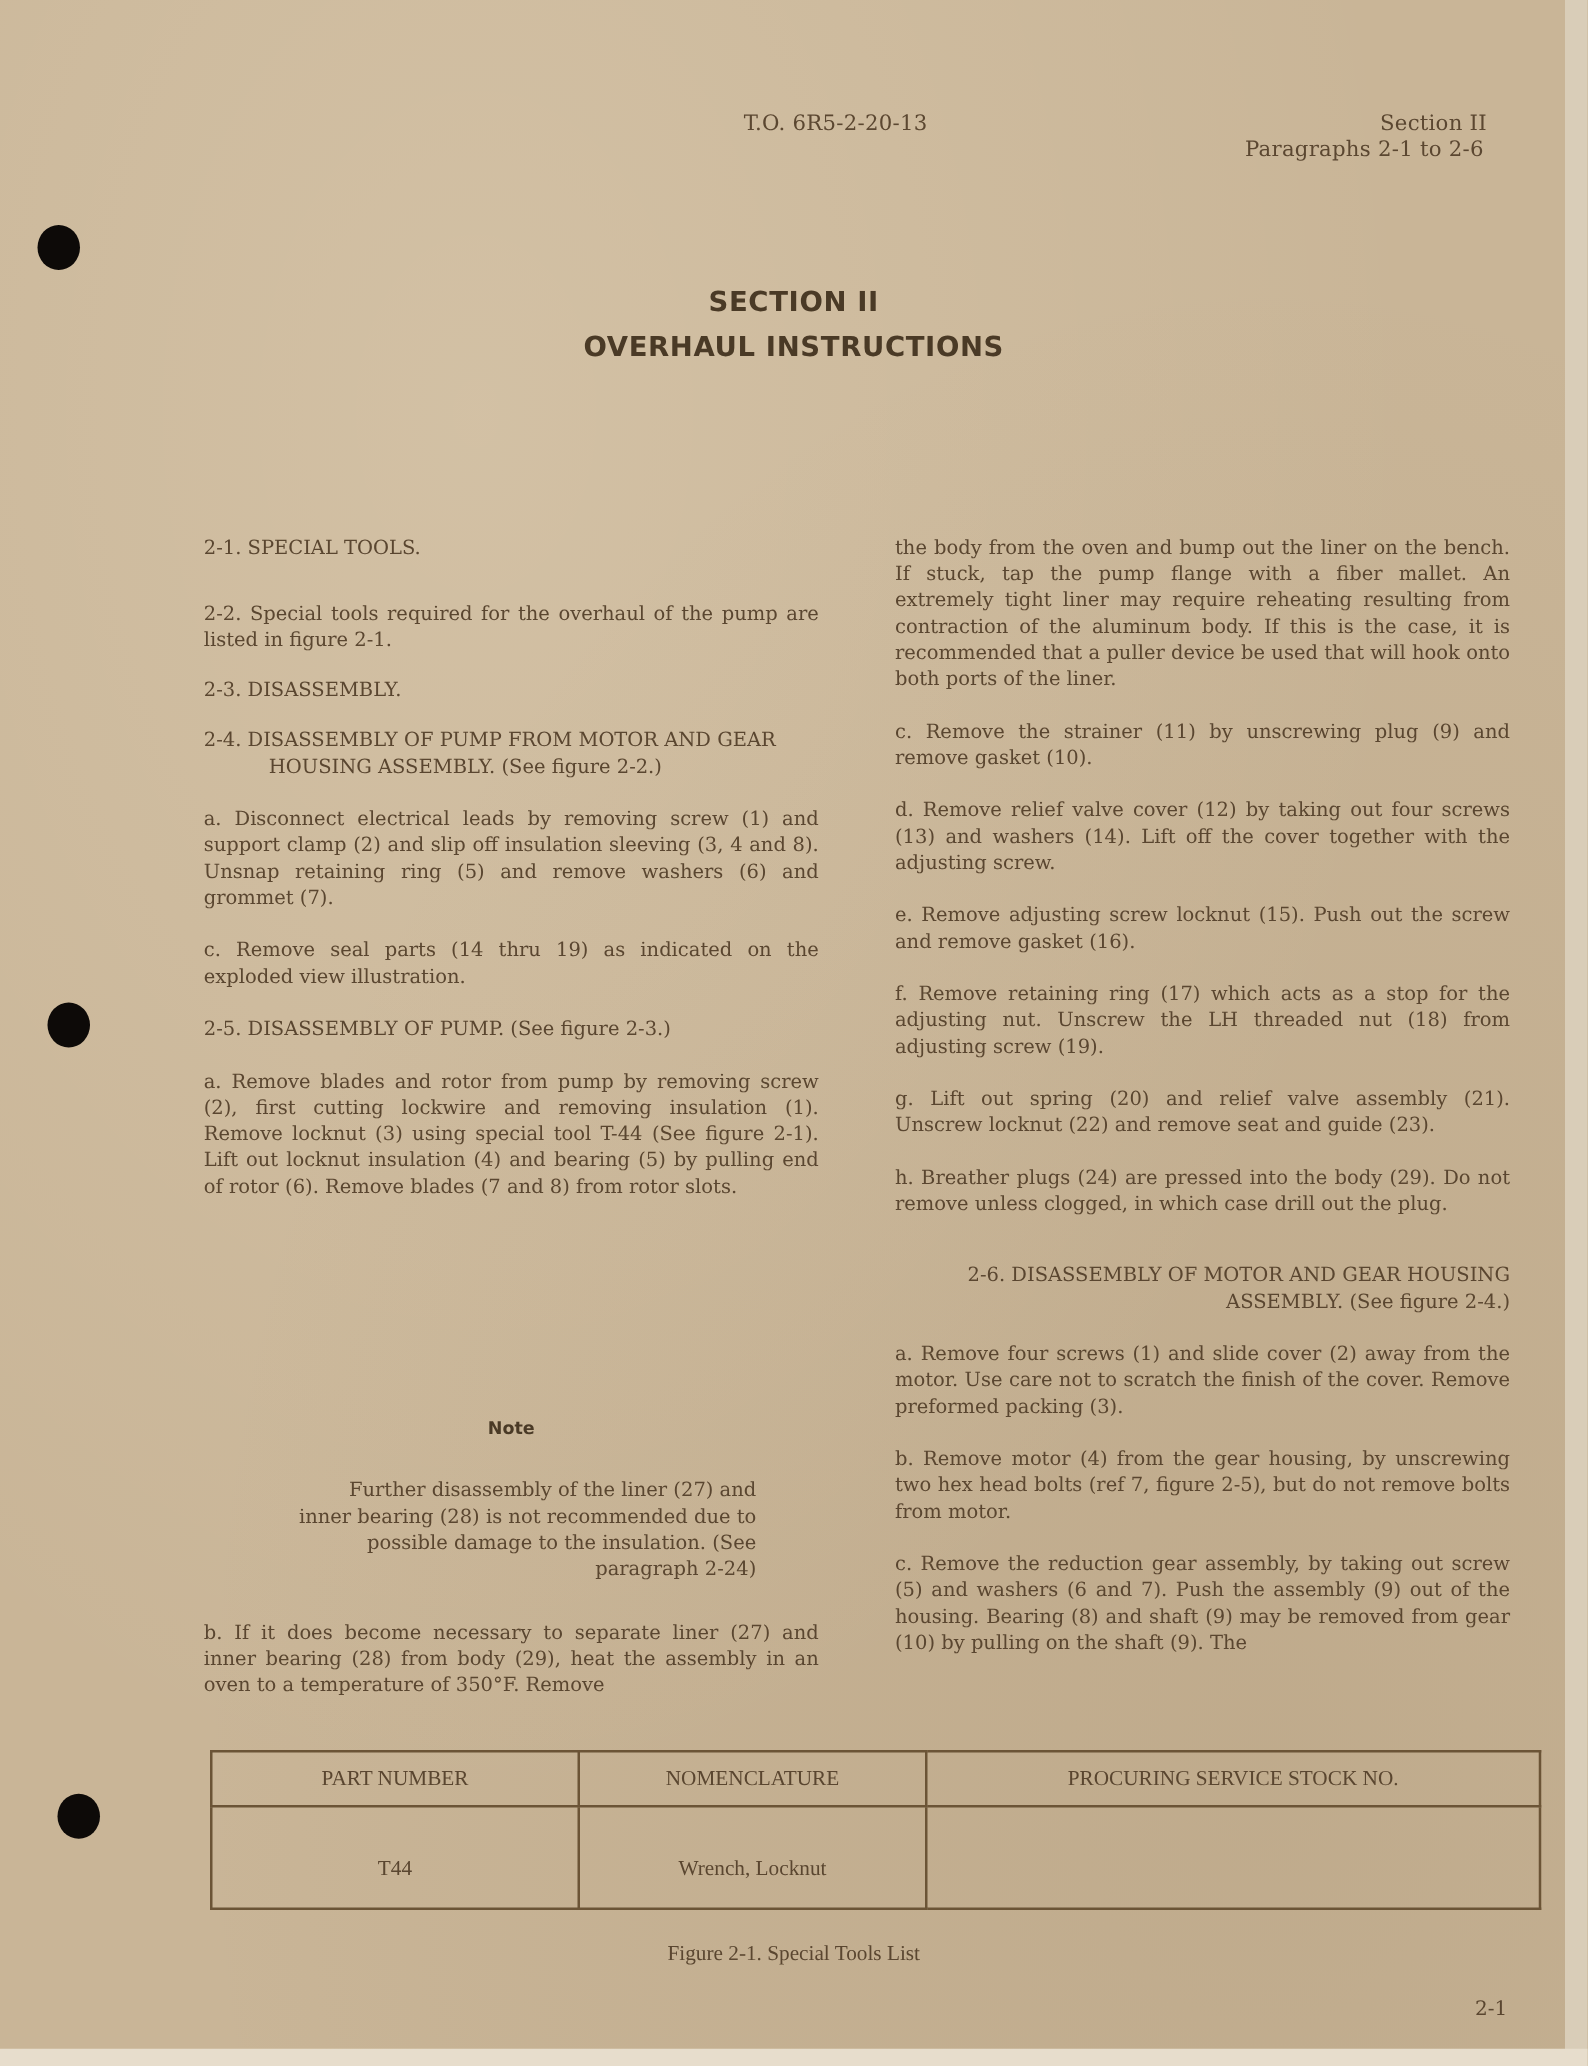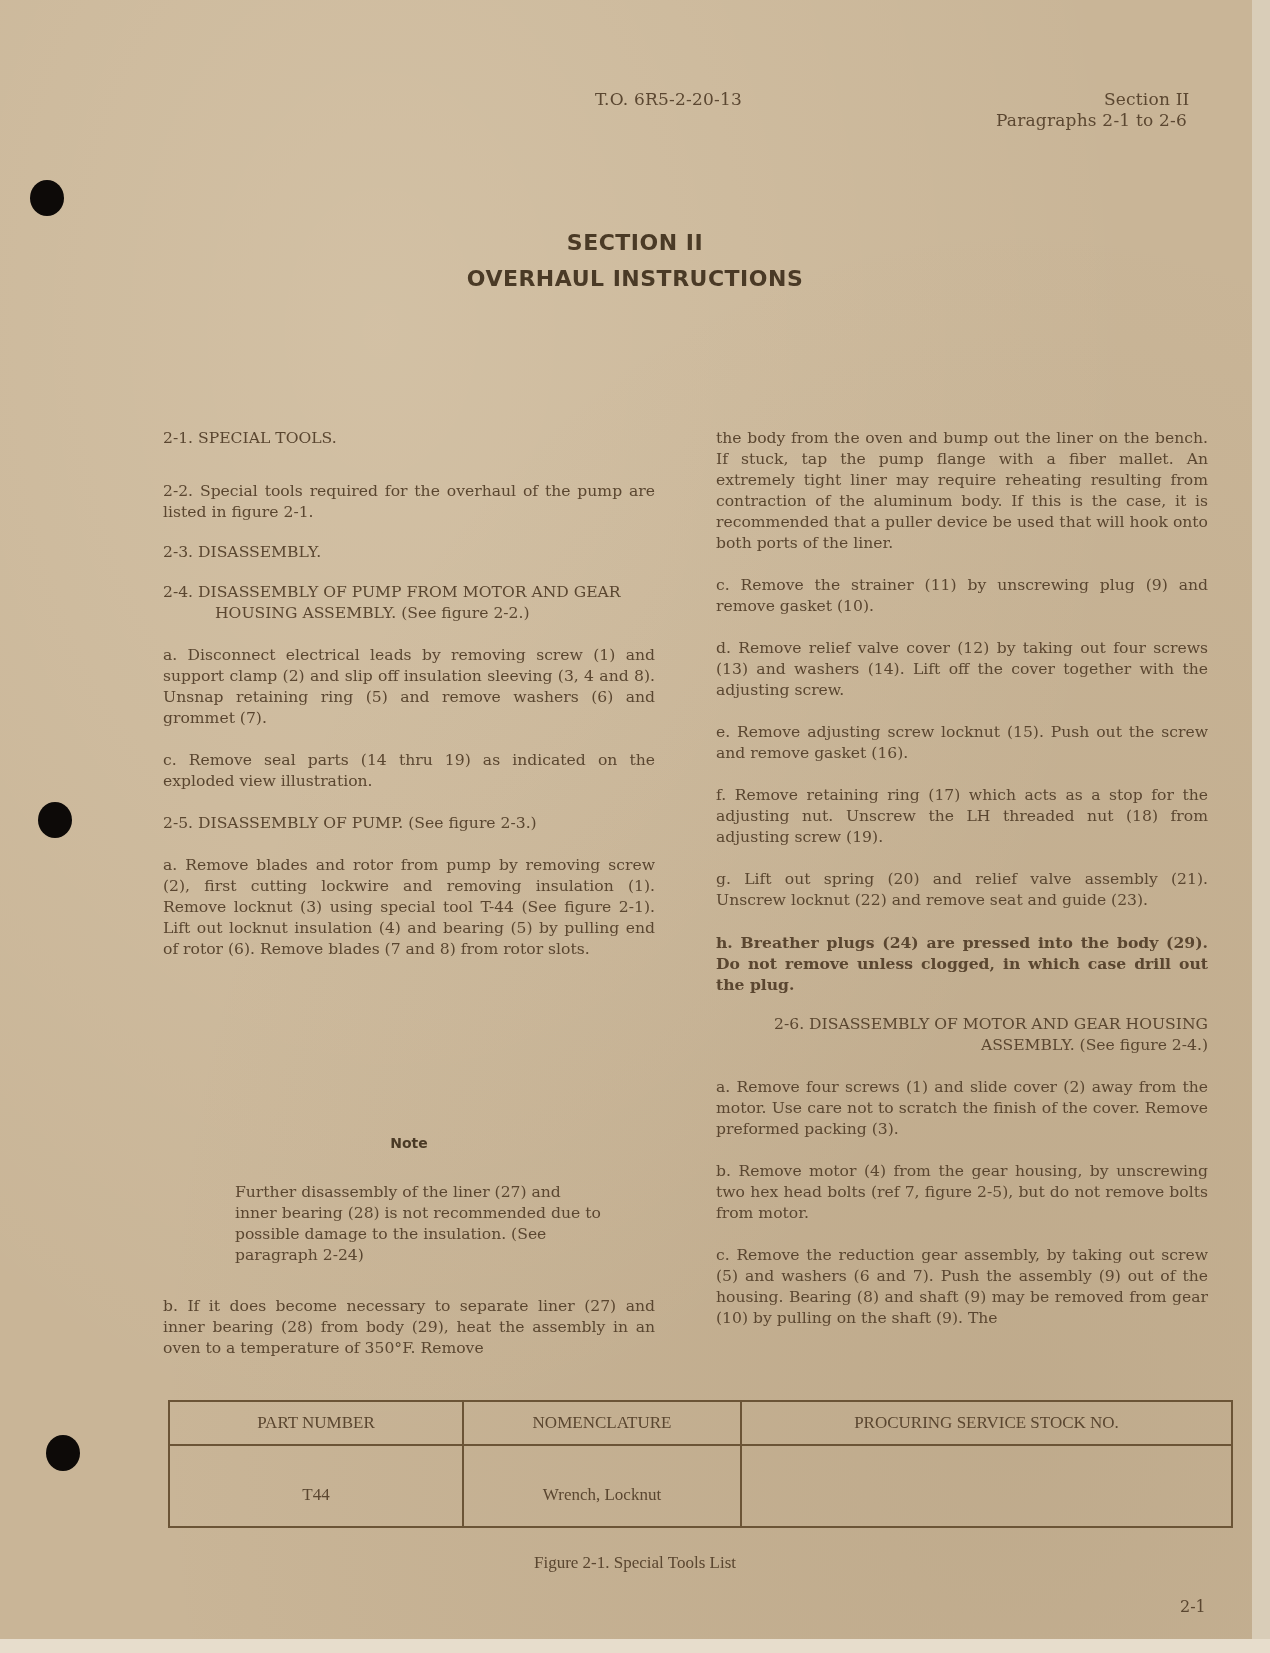--- a/index.html
+++ b/index.html
@@ -57,33 +57,33 @@
   <p class="p" style="margin-bottom:19px;">2-3.  DISASSEMBLY.</p>
   <p class="p hang" style="margin-bottom:21px; text-align:left;">2-4.  DISASSEMBLY OF PUMP FROM MOTOR AND GEAR HOUSING ASSEMBLY.  (See figure 2-2.)</p>
   <p class="p" style="margin-bottom:21px;">a.  Disconnect electrical leads by removing screw (1) and support clamp (2) and slip off insulation sleeving (3, 4 and 8).  Unsnap retaining ring (5) and remove washers (6) and grommet (7).</p>
   <p class="p" style="margin-bottom:21px;">c.  Remove seal parts (14 thru 19) as indicated on the exploded view illustration.</p>
   <p class="p" style="margin-bottom:21px;">2-5.  DISASSEMBLY OF PUMP.  (See figure 2-3.)</p>
   <p class="p">a.  Remove blades and rotor from pump by removing screw (2), first cutting lockwire and removing insulation (1).  Remove locknut (3) using special tool T-44 (See figure 2-1).  Lift out locknut insulation (4) and bearing (5) by pulling end of rotor (6). Remove blades (7 and 8) from rotor slots.</p>
 </div>
 
 <div class="col" style="left:163px; top:1133px; width:492px;">
   <p class="p note-title">Note</p>
-  <p class="p" style="margin:28px 50px 0 72px; text-align:left;">Further disassembly of the liner (27) and inner bearing (28) is not recommended due to possible damage to the insulation.  (See paragraph 2-24)</p>
+  <p class="p" style="margin:28px 50px 0 72px; text-align:right;">Further disassembly of the liner (27) and inner bearing (28) is not recommended due to possible damage to the insulation.  (See paragraph 2-24)</p>
 </div>
 
 <div class="col" style="left:163px; top:1296px; width:492px;">b.  If it does become necessary to separate liner (27) and inner bearing (28) from body (29), heat the assembly in an oven to a temperature of 350°F. Remove</div>
 
 <div class="col" style="left:716px; top:428px; width:492px;">
   <p class="p" style="margin-bottom:21px;">the body from the oven and bump out the liner on the bench. If stuck, tap the pump flange with a fiber mallet. An extremely tight liner may require reheating resulting from contraction of the aluminum body. If this is the case, it is recommended that a puller device be used that will hook onto both ports of the liner.</p>
   <p class="p" style="margin-bottom:21px;">c.  Remove the strainer (11) by unscrewing plug (9) and remove gasket (10).</p>
   <p class="p" style="margin-bottom:21px;">d.  Remove relief valve cover (12) by taking out four screws (13) and washers (14).  Lift off the cover together with the adjusting screw.</p>
   <p class="p" style="margin-bottom:21px;">e.  Remove adjusting screw locknut (15).  Push out the screw and remove gasket (16).</p>
   <p class="p" style="margin-bottom:21px;">f.  Remove retaining ring (17) which acts as a stop for the adjusting nut.  Unscrew the LH threaded nut (18) from adjusting screw (19).</p>
   <p class="p" style="margin-bottom:21px;">g.  Lift out spring (20) and relief valve assembly (21). Unscrew locknut (22) and remove seat and guide (23).</p>
-  <p class="p" style="margin-bottom:19px;font-weight:bold;">h.  Breather plugs (24) are pressed into the body (29). Do not remove unless clogged, in which case drill out the plug.</p>
+  <p class="p" style="margin-bottom:36px;">h.  Breather plugs (24) are pressed into the body (29). Do not remove unless clogged, in which case drill out the plug.</p>
   <p class="p hang" style="margin-bottom:21px; text-align:right;">2-6.  DISASSEMBLY OF MOTOR AND GEAR HOUSING ASSEMBLY.  (See figure 2-4.)</p>
   <p class="p" style="margin-bottom:21px;">a.  Remove four screws (1) and slide cover (2) away from the motor.  Use care not to scratch the finish of the cover.  Remove preformed packing (3).</p>
   <p class="p" style="margin-bottom:21px;">b.  Remove motor (4) from the gear housing, by unscrewing two hex head bolts (ref 7, figure 2-5), but do not remove bolts from motor.</p>
   <p class="p">c.  Remove the reduction gear assembly, by taking out screw (5) and washers (6 and 7).  Push the assembly (9) out of the housing. Bearing (8) and shaft (9) may be removed from gear (10) by pulling on the shaft (9).  The</p>
 </div>
 
 <table class="tools">
   <thead>
     <tr>
       <th style="width:290px;">PART NUMBER</th>

